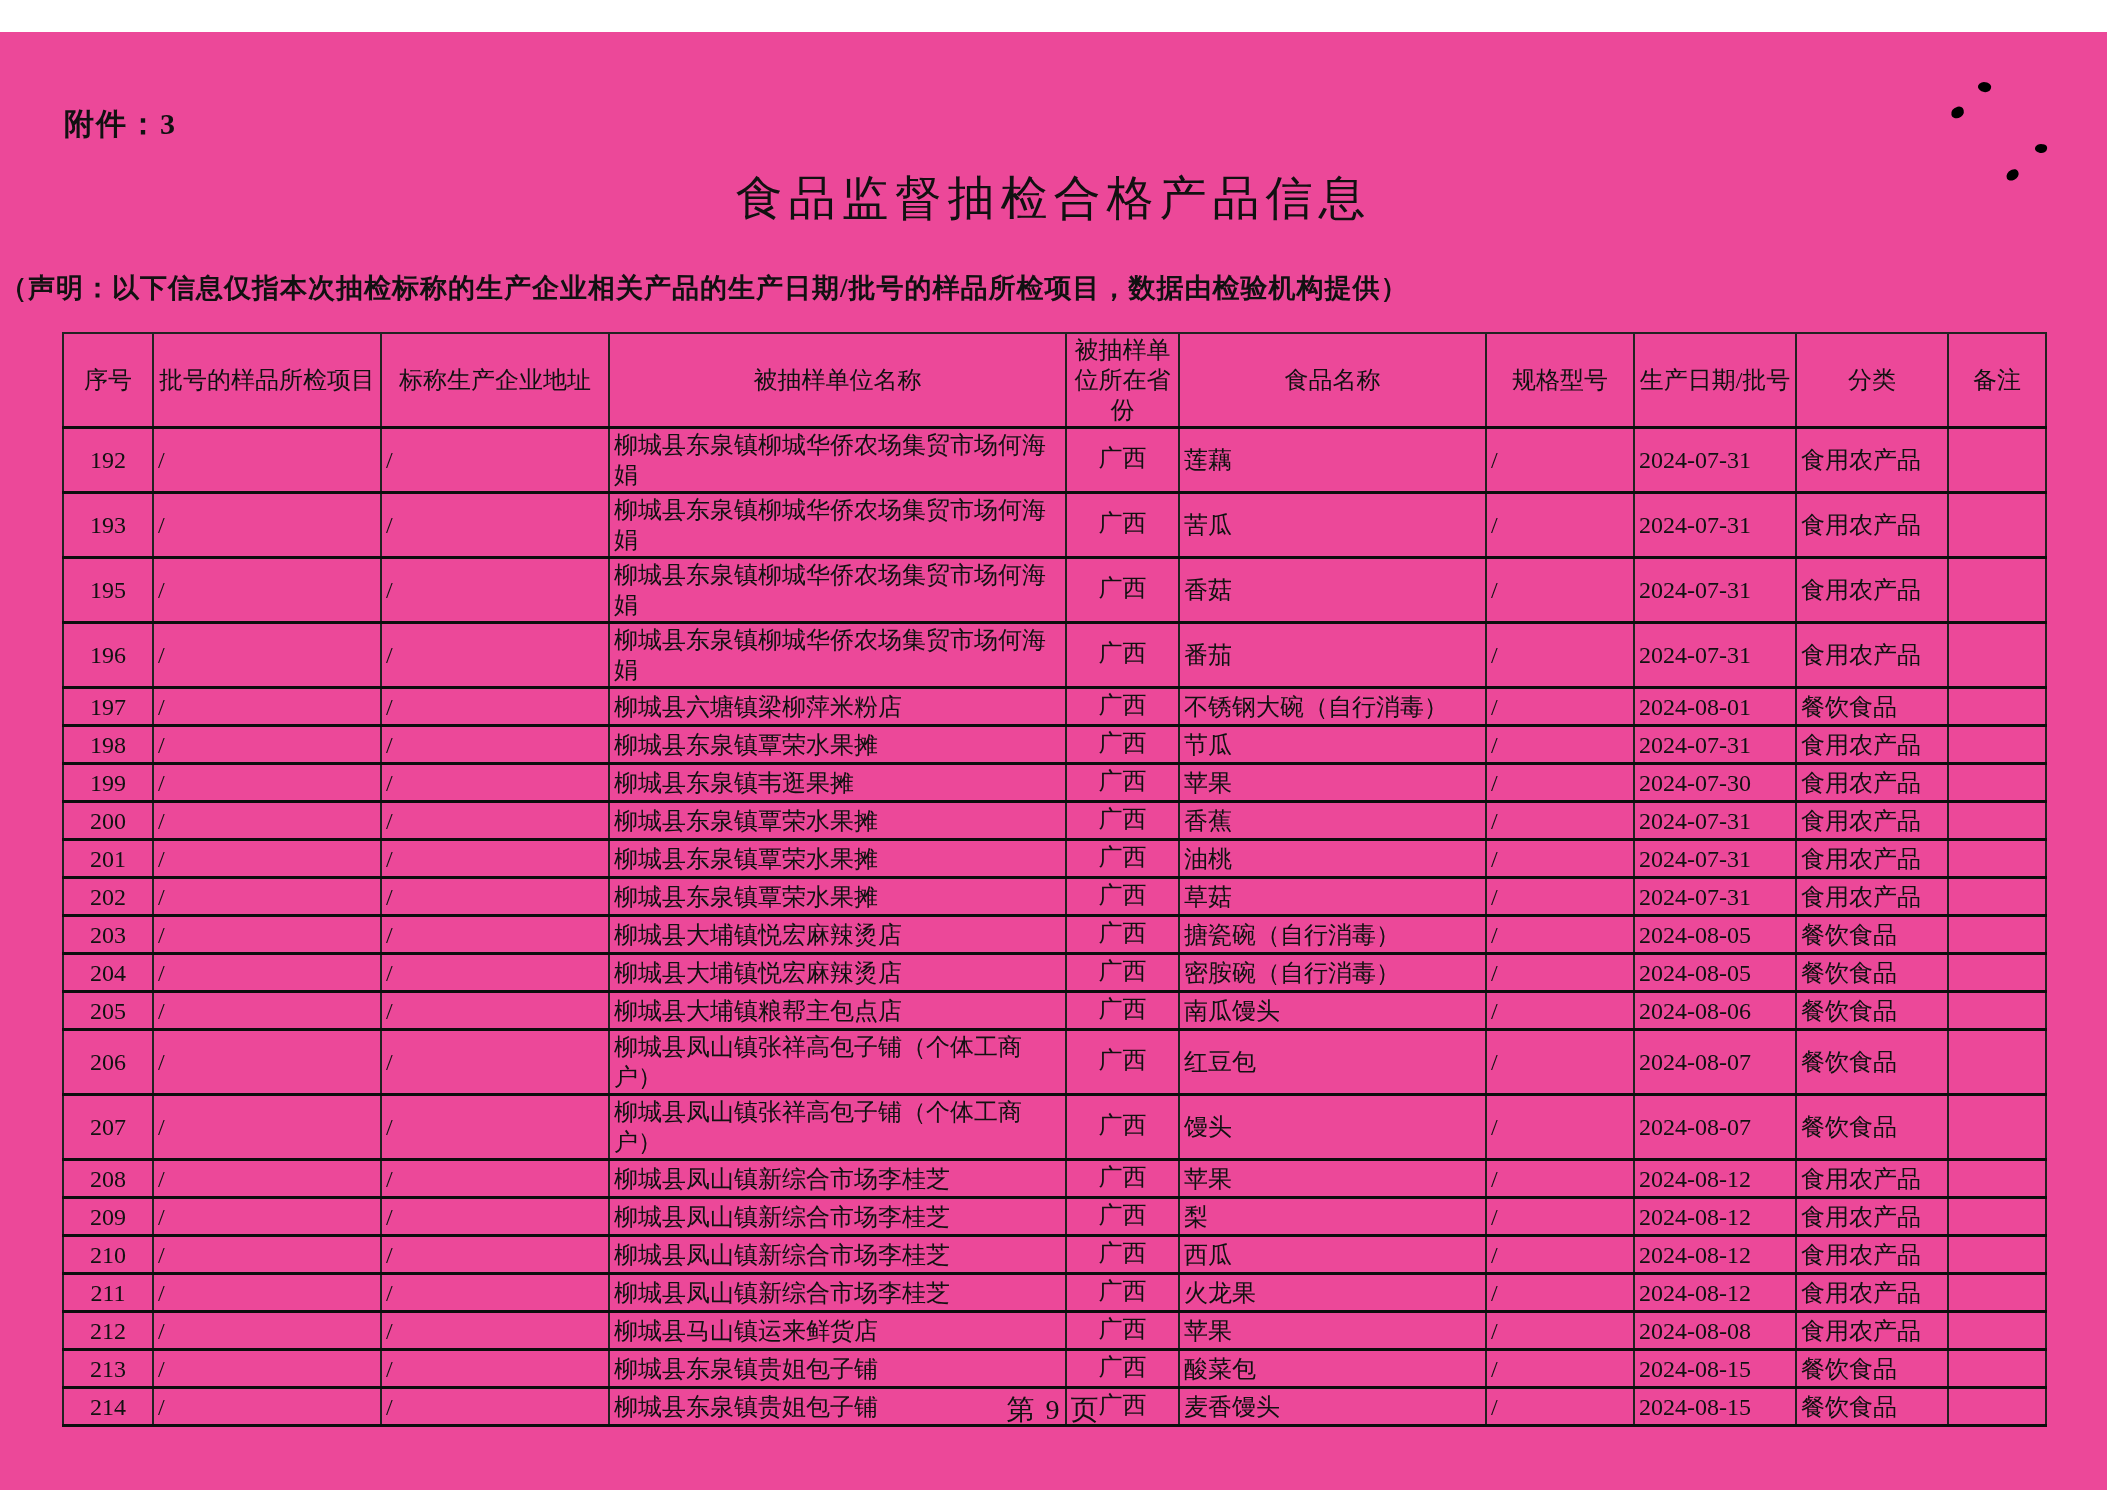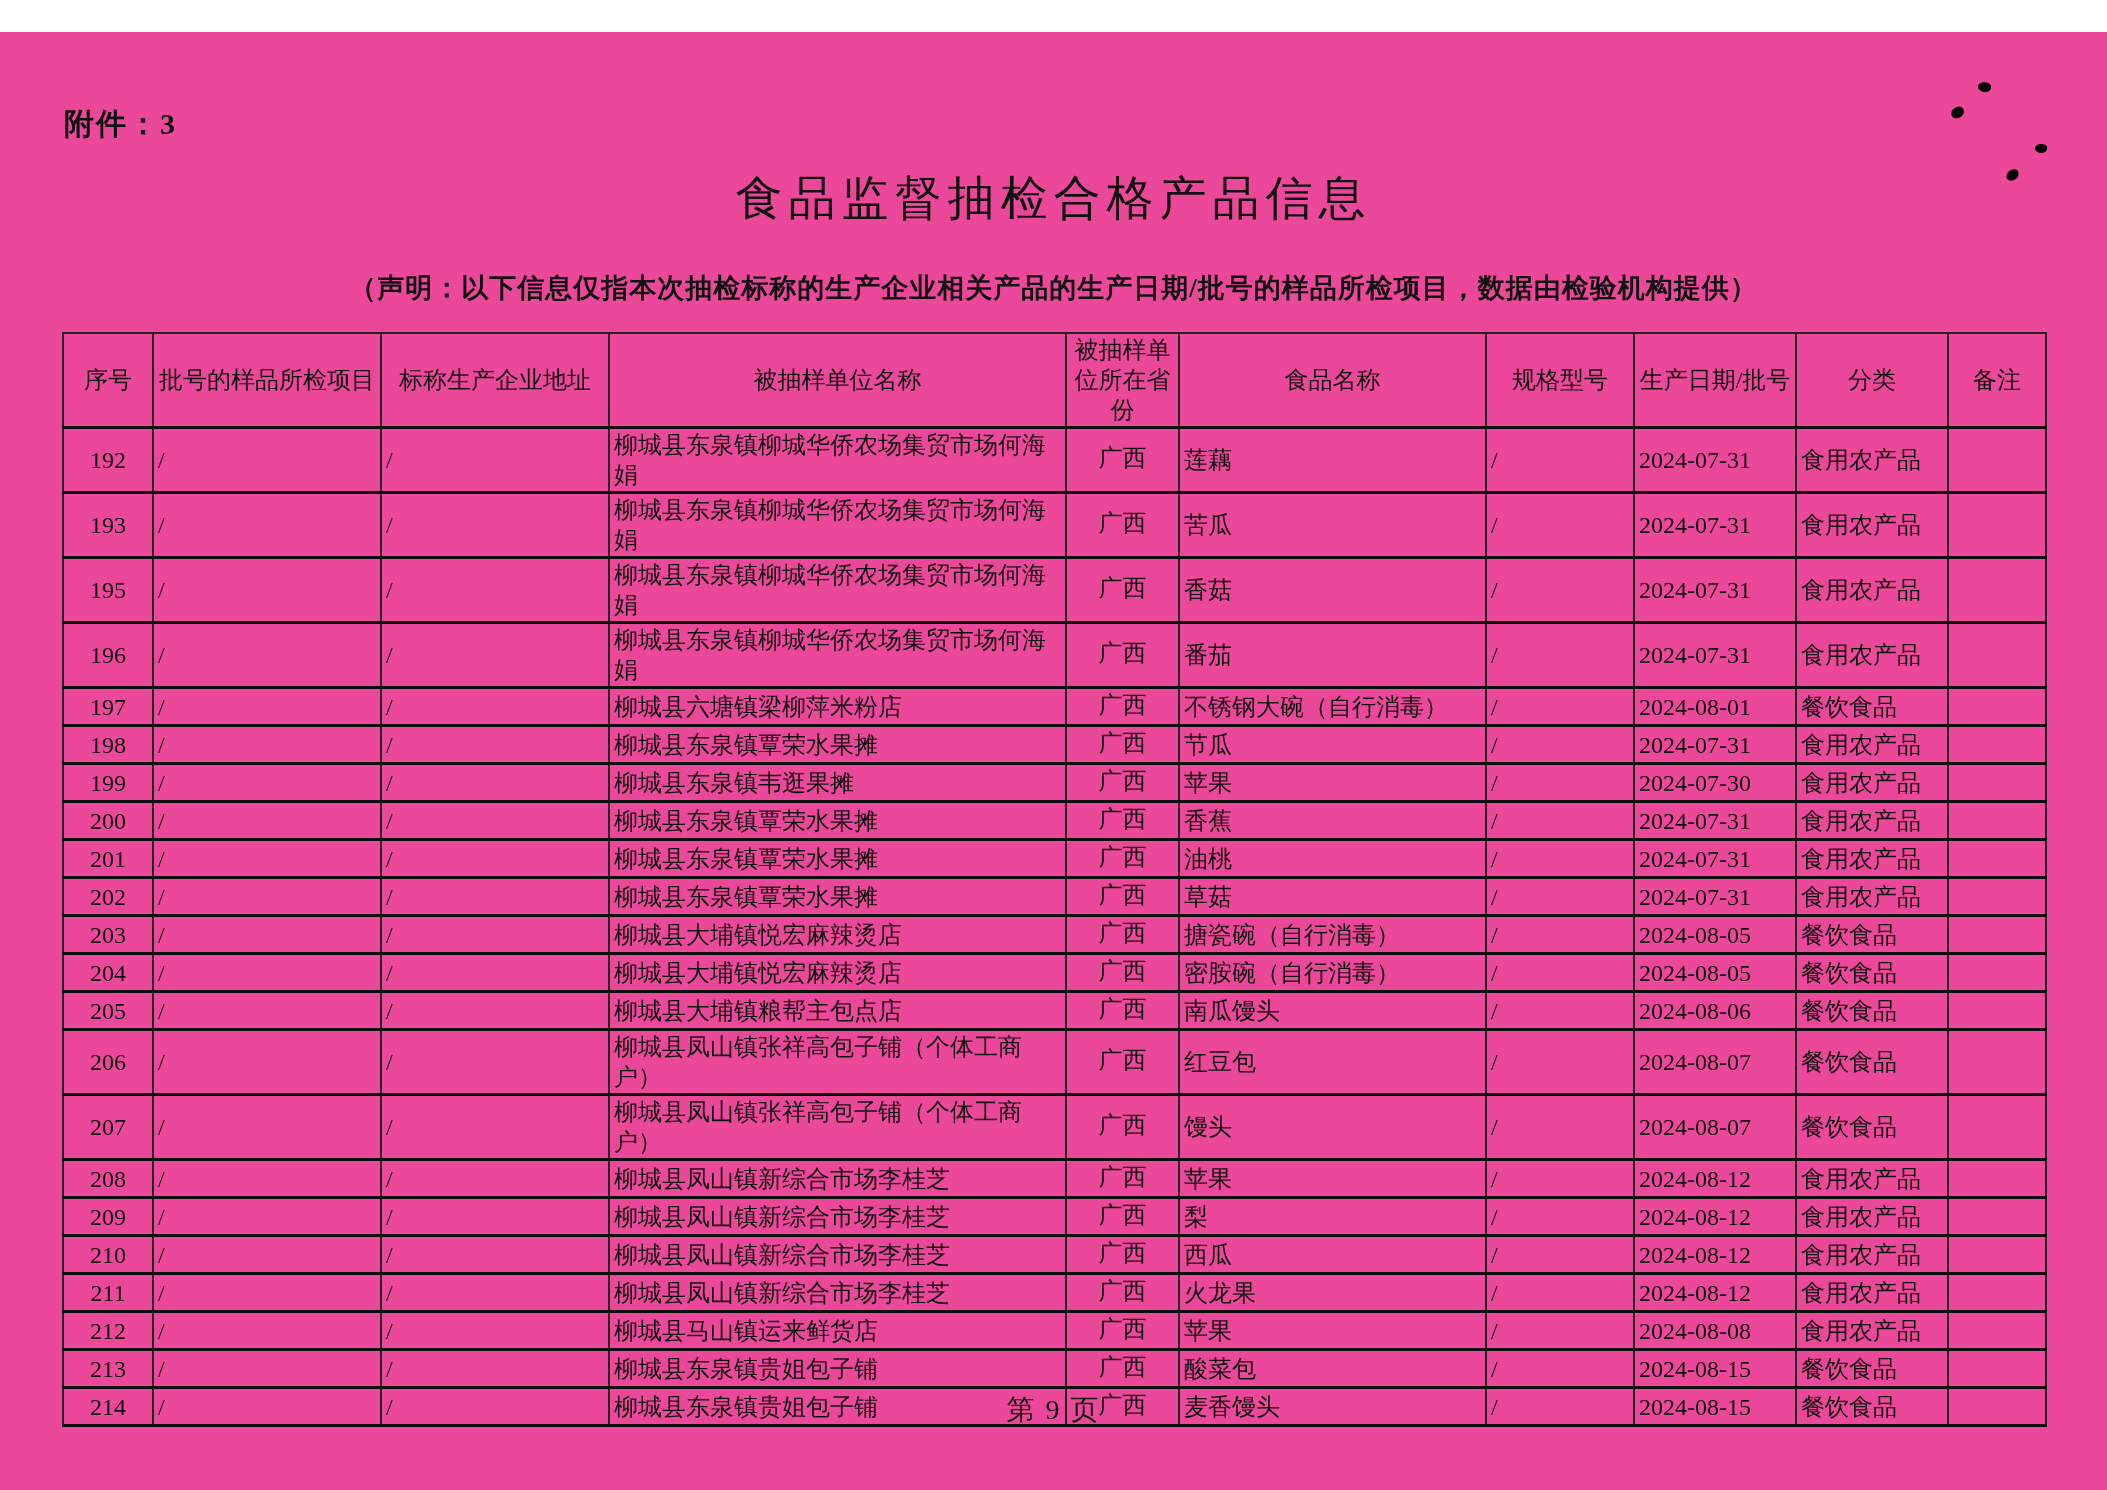--- a/index.html
+++ b/index.html
@@ -35,21 +35,21 @@
     text-align: center;
     font-size: 47px;
     font-weight: normal;
     letter-spacing: 6px;
   }
   .declaration {
     position: absolute;
     left: 0;
     top: 238px;
     width: 100%;
-    text-align: center;
+    text-align: left;
     font-size: 27px;
     font-weight: bold;
     letter-spacing: 1px;
   }
   table.main {
     position: absolute;
     left: 62px;
     top: 300px;
     width: 1983px;
     border-collapse: collapse;

